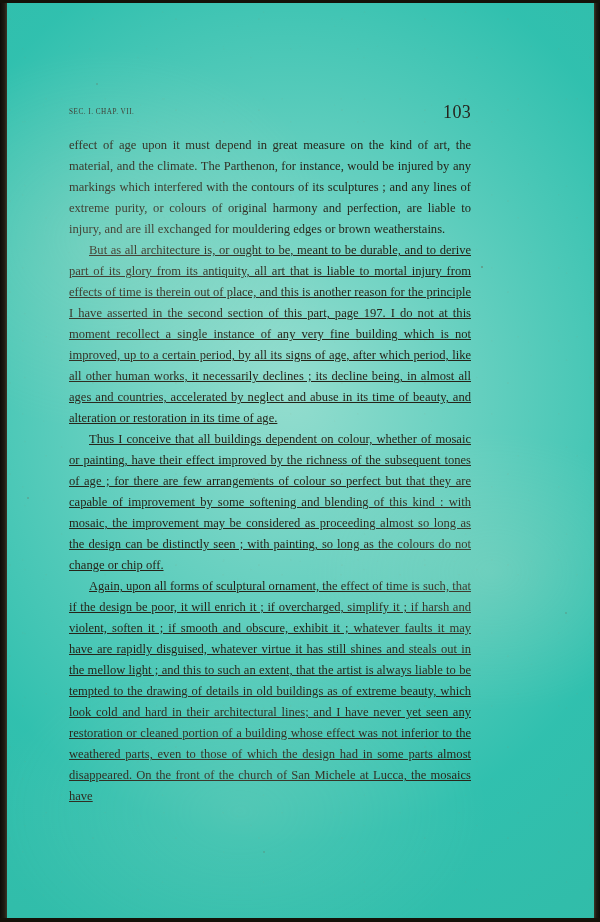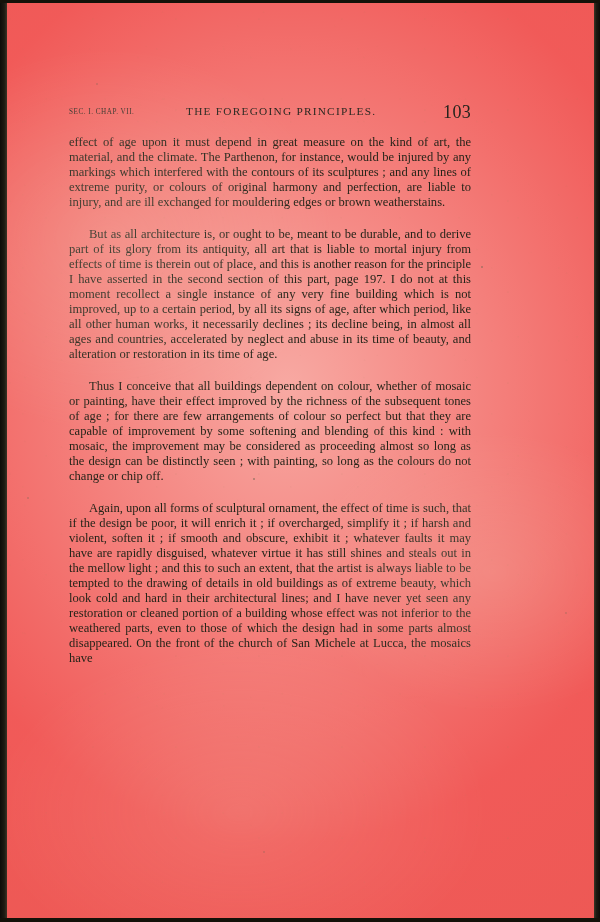--- a/index.html
+++ b/index.html
@@ -4,21 +4,21 @@
 <style>
   html, body {
     margin: 0;
     padding: 0;
     background: #1a1a18;
   }
   .scan {
     position: relative;
     width: 600px;
     height: 922px;
-    background: #ef4444;
+    background: #14b8a6;
     overflow: hidden;
     box-sizing: border-box;
     font-family: "Liberation Serif", "DejaVu Serif", serif;
   }
   
   .paper-tone {
     position: absolute;
     inset: 0;
     background:
       radial-gradient(ellipse 120% 90% at 48% 42%, rgba(255,252,240,0.55) 0%, rgba(255,250,235,0.12) 55%, rgba(205,188,150,0.16) 100%);
@@ -99,27 +99,27 @@
   .text-block {
     position: absolute;
     top: 135px;
     left: 0;
     width: 402px;
   }
   .para {
     margin: 0;
     color: #262419;
     font-size: 12.55px;
-    line-height: 15px;
+    line-height: 21px;
     text-align: justify;
     text-align-last: left;
     -webkit-hyphens: none;
     hyphens: none;
   }
-  .para + .para { margin-top: 17px; }
+  .para + .para { margin-top: 0; text-decoration: underline; }
   .para.indent { text-indent: 20px; }
 
   
   .ink-fade {
     position: absolute;
     inset: 0;
     pointer-events: none;
     opacity: 0.20;
     background:
       radial-gradient(ellipse 55% 30% at 18% 26%, rgba(243,234,210,0.9) 0%, rgba(243,234,210,0) 70%),
@@ -140,21 +140,20 @@
 
 <div class="scan">
 
   <div class="paper-tone"></div>
   <div class="paper-grain"></div>
 
   <div class="page-body">
 
     <div class="running-head">
       <span class="rh-sec">Sec. I. Chap. VII.</span>
-      <span class="rh-title">THE FOREGOING PRINCIPLES.</span>
       <span class="rh-folio">103</span>
     </div>
 
     <div class="text-block">
       <p class="para">effect of age upon it must depend in great measure on the kind of art, the material, and the climate.  The Parthenon, for instance, would be injured by any markings which interfered with the contours of its sculptures ; and any lines of extreme purity, or colours of original harmony and perfection, are liable to injury, and are ill exchanged for mouldering edges or brown weatherstains.</p>
       <p class="para indent">But as all architecture is, or ought to be, meant to be durable, and to derive part of its glory from its antiquity, all art that is liable to mortal injury from effects of time is therein out of place, and this is another reason for the principle I have asserted in the second section of this part, page 197.  I do not at this moment recollect a single instance of any very fine building which is not improved, up to a certain period, by all its signs of age, after which period, like all other human works, it necessarily declines ; its decline being, in almost all ages and countries, accelerated by neglect and abuse in its time of beauty, and alteration or restoration in its time of age.</p>
       <p class="para indent">Thus I conceive that all buildings dependent on colour, whether of mosaic or painting, have their effect improved by the richness of the subsequent tones of age ; for there are few arrangements of colour so perfect but that they are capable of improvement by some softening and blending of this kind : with mosaic, the improvement may be considered as proceeding almost so long as the design can be distinctly seen ; with painting, so long as the colours do not change or chip off.</p>
       <p class="para indent">Again, upon all forms of sculptural ornament, the effect of time is such, that if the design be poor, it will enrich it ; if overcharged, simplify it ; if harsh and violent, soften it ; if smooth and obscure, exhibit it ; whatever faults it may have are rapidly disguised, whatever virtue it has still shines and steals out in the mellow light ; and this to such an extent, that the artist is always liable to be tempted to the drawing of details in old buildings as of extreme beauty, which look cold and hard in their architectural lines; and I have never yet seen any restoration or cleaned portion of a building whose effect was not inferior to the weathered parts, even to those of which the design had in some parts almost disappeared.  On the front of the church of San Michele at Lucca, the mosaics have</p>
     </div>
 

